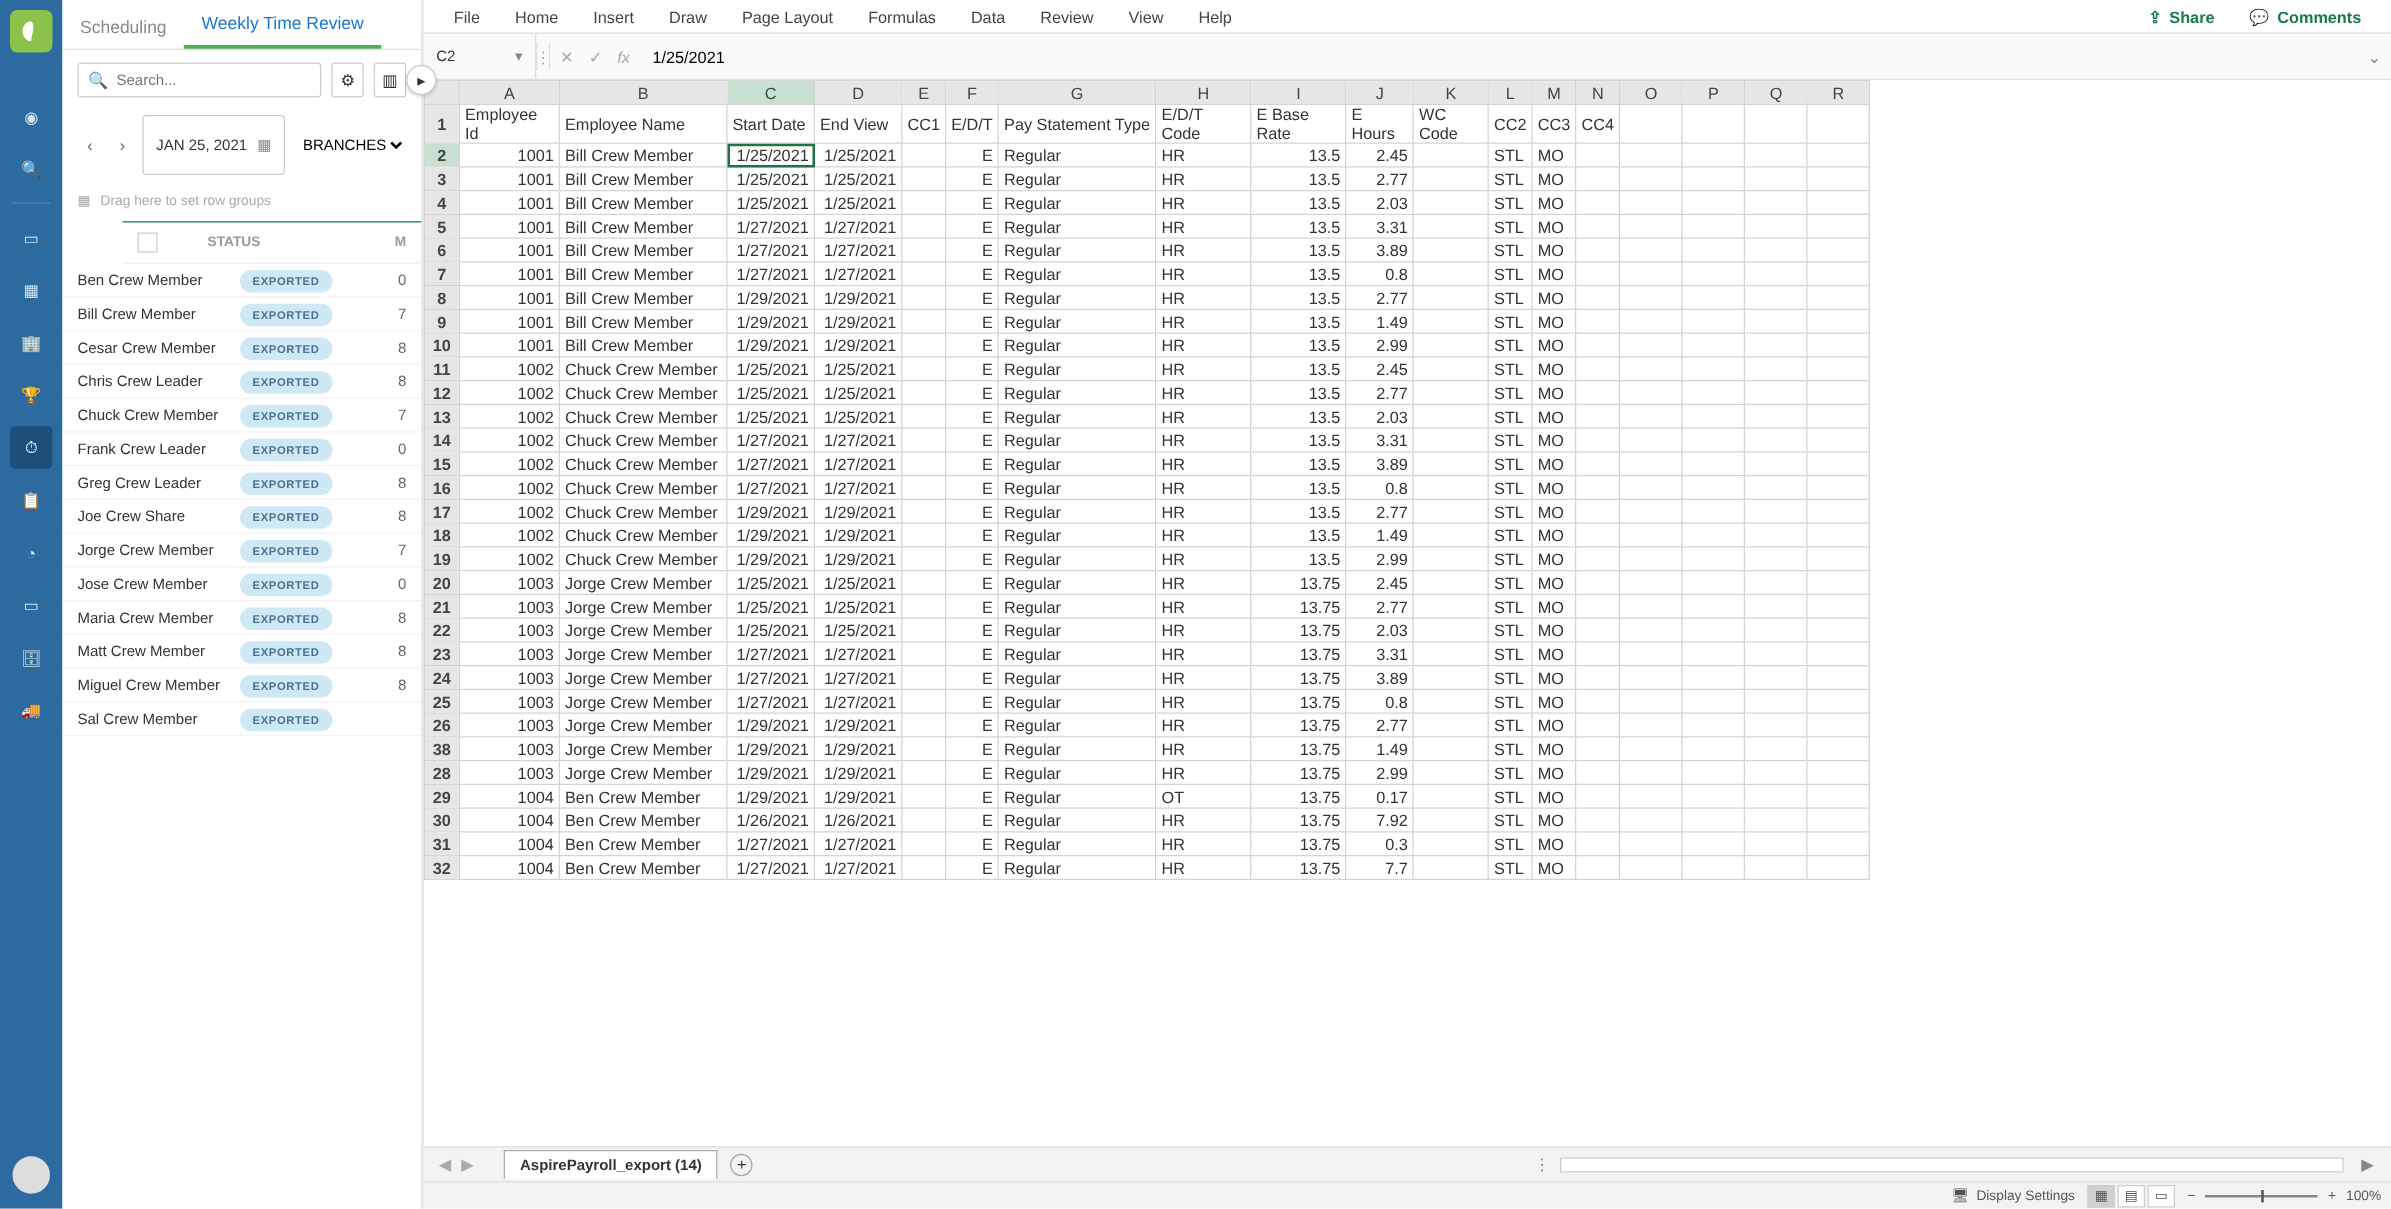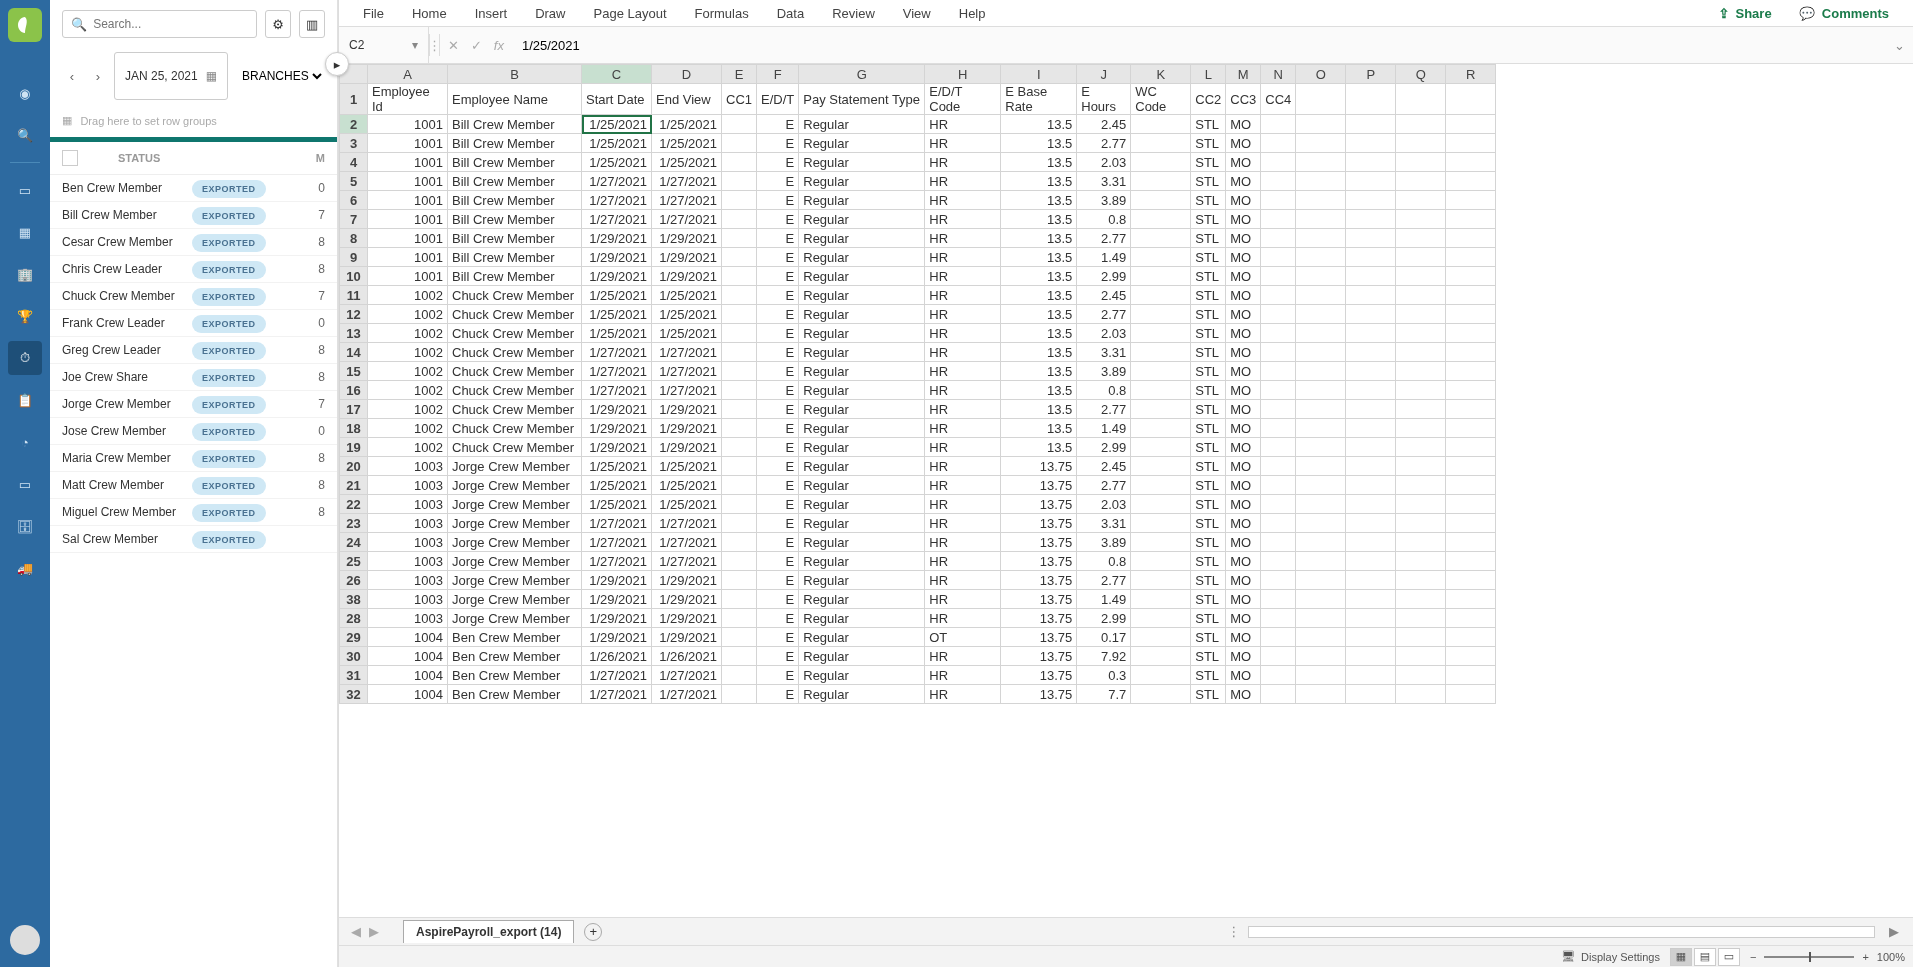--- a/index.html
+++ b/index.html
@@ -15,23 +15,23 @@
 .aspire-tabs { display: flex; border-bottom: 1px solid #e0e0e0; height: 40px; align-items: flex-end; }
 .aspire-tab { padding: 0 14px 10px; font-size: 14px; color: #888; cursor: pointer; }
 .aspire-tab.active { color: #1976d2; border-bottom: 3px solid #4caf50; font-weight: 500; }
 .aspire-toolbar { display: flex; align-items: center; padding: 10px 12px; gap: 8px; }
 .search-wrap { flex: 1; border: 1px solid #ccc; border-radius: 3px; height: 28px; display: flex; align-items: center; padding: 0 8px; }
 .search-wrap input { border: none; outline: none; flex: 1; font-size: 12px; }
 .tb-btn { width: 28px; height: 28px; border: 1px solid #ccc; border-radius: 3px; display: flex; align-items: center; justify-content: center; cursor: pointer; background:#fff;}
 .date-row { display:flex; align-items:center; padding: 4px 12px; gap:6px;}
 .chev { width: 20px; height: 20px; display:flex;align-items:center;justify-content:center;cursor:pointer;color:#666;}
 .date-pill { border:1px solid #ccc; border-radius:3px; padding:16px 10px; font-size:12px; display:flex;align-items:center;gap:8px;}
-.branches-sel { border:none; font-size:12px; font-weight:500; background:transparent; margin-left:auto;}
+.branches-sel { border:none; font-size:12px; font-weight:500; background:transparent; margin-left:auto;text-align:right;}
 .group-row { padding: 10px 12px; color:#aaa; font-size:11px; display:flex;align-items:center;gap:8px;}
-.list-header { display:flex; align-items:center; padding:8px 12px; border-top:5px solid #0f766e; border-bottom:1px solid #eee; font-size:11px; color:#999; font-weight:600;}
+.list-header { display:flex; align-items:center; padding:8px 12px; border-top:1px solid #0f766e; border-bottom:1px solid #eee; font-size:11px; color:#999; font-weight:600;margin-left:48px;}
 .list-header .chk { width:16px;height:16px;border:1px solid #ccc;margin-right:40px;}
 .list-body { flex:1; overflow:auto;}
 .emp-row { display:flex; align-items:center; padding:6px 12px; font-size:12px; border-bottom:1px solid #f2f2f2;}
 .emp-name { width:130px; }
 .emp-status { flex:1; }
 .emp-badge { background:#cfe8f5; color:#4a7291; font-size:9px; font-weight:700; padding:4px 10px; border-radius:10px; letter-spacing:0.5px;margin-top:12px;}
 .emp-num { width:20px; text-align:right; color:#666;}
 .collapse-btn { position:absolute; right:-12px; top:52px; width:24px;height:24px;border-radius:50%;background:#fff;border:1px solid #ccc;box-shadow:0 1px 3px rgba(0,0,0,0.2);display:flex;align-items:center;justify-content:center;cursor:pointer;z-index:10;}
 .excel { flex:1; background:#fff; display:flex; flex-direction:column; border-left:1px solid #ddd;}
 .ribbon { height:26px; display:flex; align-items:center; padding:0 10px; gap:0; background:#fff;justify-content:space-between;}
@@ -90,20 +90,24 @@
     <div class="rail-icon">◔</div>
     <div class="rail-icon">▭</div>
     <div class="rail-icon">🗄</div>
     <div class="rail-icon">🚚</div>
     <div class="rail-spacer"></div>
     <div class="rail-avatar"></div>
   </div>
 
   <div class="aspire-panel">
     <div class="collapse-btn">▸</div>
+    <div class="aspire-tabs">
+      <div class="aspire-tab">Scheduling</div>
+      <div class="aspire-tab active">Weekly Time Review</div>
+    </div>
     <div class="aspire-toolbar">
       <div class="search-wrap">
         <span style="color:#888;margin-right:6px;">🔍</span>
         <input placeholder="Search..." style="">
       </div>
       <div class="tb-btn">
           <span>⚙</span>
         </div>
       <div class="tb-btn">
           <span>▥</span>

